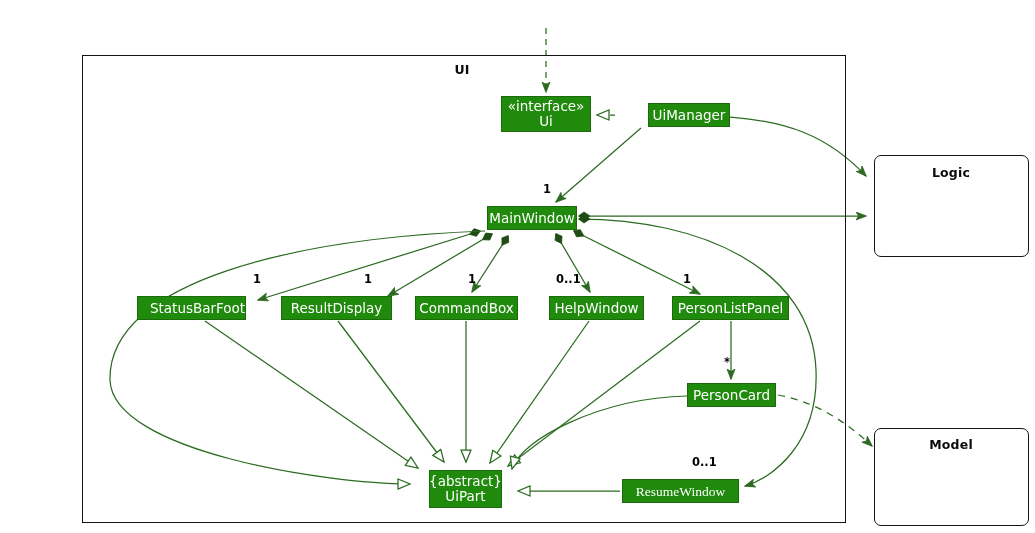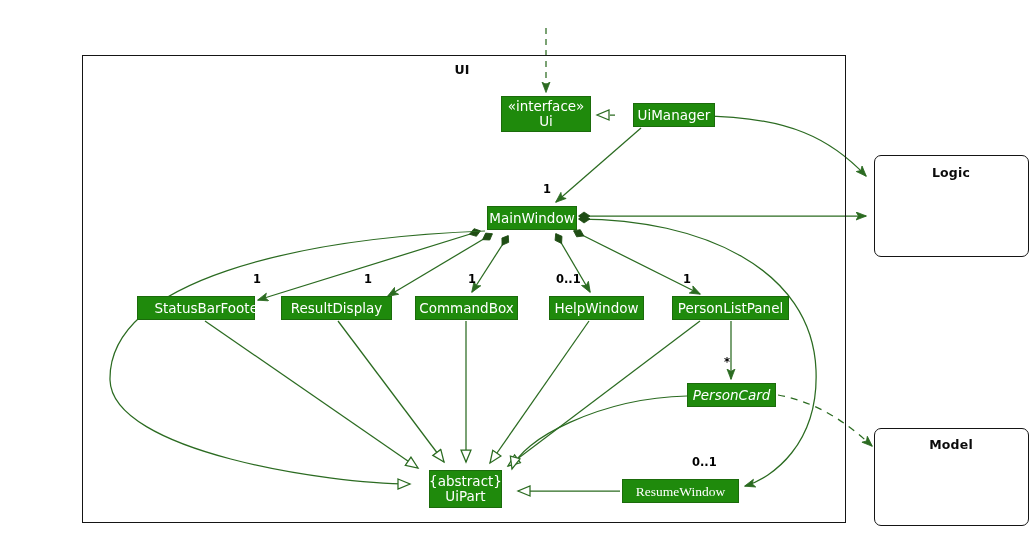--- a/index.html
+++ b/index.html
@@ -130,42 +130,42 @@
 <div class="pkg" style="left: 82px; top: 55px; width: 764px; height: 468px;"></div>
     <div class="pkg-title" style="left: 462px; top: 62px; transform: translateX(-50%);">UI</div>
     <div class="pkg pkg-rounded" style="left: 874px; top: 155px; width: 155px; height: 102px;"></div>
     <div class="pkg-title" style="left: 951px; top: 165px; transform: translateX(-50%);">Logic</div>
     <div class="pkg pkg-rounded" style="left: 874px; top: 428px; width: 155px; height: 98px;"></div>
     <div class="pkg-title" style="left: 951px; top: 437px; transform: translateX(-50%);">Model</div>
     <div class="cls" style="left: 501px; top: 96px; width: 90px; height: 36px; align-items: center;">
       <span class="ln">«interface»</span>
       <span class="ln">Ui</span>
     </div>
-    <div class="cls" style="left: 633px; top: 103px; width: 82px; height: 24px;">
+    <div class="cls" style="left: 648px; top: 103px; width: 82px; height: 24px;">
       <span class="ln">UiManager</span>
     </div>
     <div class="cls" style="left: 487px; top: 206px; width: 90px; height: 24px;">
       <span class="ln">MainWindow</span>
     </div>
-    <div class="cls" style="left: 137px; top: 296px; width: 118px; height: 24px; padding-left: 32px;">
+    <div class="cls" style="left: 137px; top: 296px; width: 109px; height: 24px; padding-left: 32px;">
       <span class="ln">StatusBarFooter</span>
     </div>
     <div class="cls" style="left: 281px; top: 296px; width: 111px; height: 24px;">
       <span class="ln">ResultDisplay</span>
     </div>
     <div class="cls" style="left: 415px; top: 296px; width: 103px; height: 24px;">
       <span class="ln">CommandBox</span>
     </div>
     <div class="cls" style="left: 549px; top: 296px; width: 95px; height: 24px;">
       <span class="ln">HelpWindow</span>
     </div>
     <div class="cls" style="left: 672px; top: 296px; width: 117px; height: 24px; text-align: right;">
       <span class="ln">PersonListPanel</span>
     </div>
-    <div class="cls" style="left: 687px; top: 383px; width: 89px; height: 24px; font-style: italic;">
+    <div class="cls" style="left: 687px; top: 383px; width: 89px; height: 24px;">
       <span class="ln">PersonCard</span>
     </div>
     <div class="cls" style="left: 429px; top: 470px; width: 73px; height: 38px;">
       <span class="ln">{abstract}</span>
       <span class="ln">UiPart</span>
     </div>
     <div class="cls" style="left: 622px; top: 479px; width: 117px; height: 24px; font-family: Liberation Serif, serif;">
       <span class="ln">ResumeWindow</span>
     </div>
     <div class="mult" style="left: 543px; top: 182px;">1</div>

